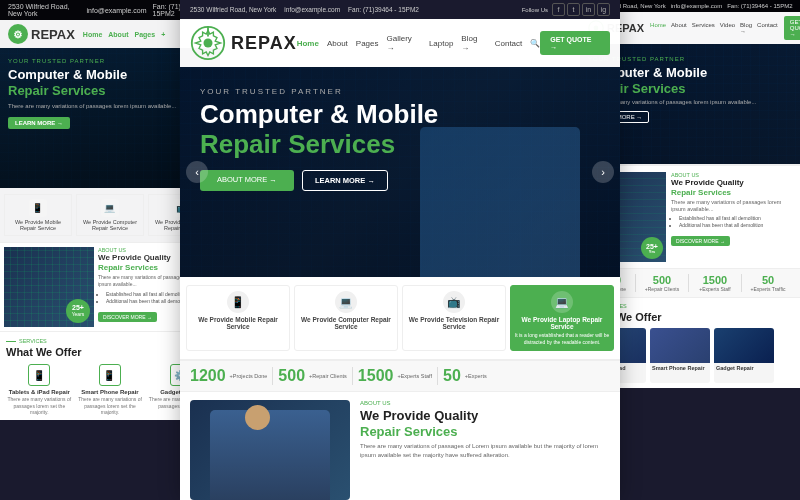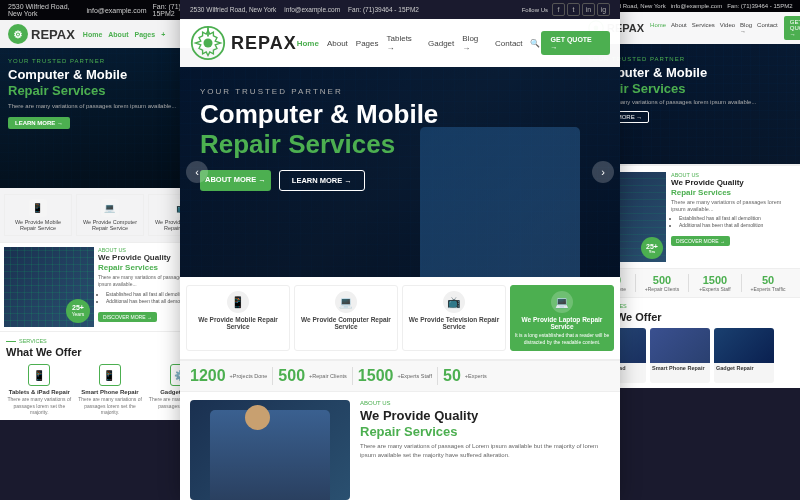--- a/index.html
+++ b/index.html
@@ -225,22 +225,22 @@
     .hero-tag { font-size: 8px; color: #aaa; text-transform: uppercase; letter-spacing: 2px; }
     .center-hero h1 {
       font-size: 26px; font-weight: 900; color: #fff; line-height: 1.15;
       margin-top: 4px;
     }
     .center-hero h1 .green { color: #4caf50; }
     .center-hero p { font-size: 7.5px; color: #bbb; margin-top: 6px; line-height: 1.5; max-width: 280px; }
     .center-hero-btns { display: flex; gap: 8px; margin-top: 10px; }
     .btn-primary {
       background: #4caf50; color: #fff;
-      font-size: 7.5px; padding: 5px 5px;
-      border-radius: 3px; font-weight: bold;
+      font-size: 7.5px; padding: 5px 17px;
+      border-radius: 3px; font-weight: normal;
     }
     .btn-outline {
       background: transparent; color: #fff;
       border: 1.5px solid #fff;
       font-size: 7.5px; padding: 5px 12px;
       border-radius: 3px; font-weight: bold;
     }
 
     
     .hero-arrow {
@@ -587,22 +587,22 @@
             <circle cx="20" cy="20" r="5" fill="#4caf50"></circle>
             <line x1="20" y1="2" x2="20" y2="12" stroke="#4caf50" stroke-width="2" stroke-linecap="round"></line>
           </svg>
         </div>
         <span class="logo-text">REPAX</span>
       </div>
       <div class="center-nav-links">
         <span class="active">Home</span>
         <span>About</span>
         <span>Pages</span>
-        <span>Tablets →</span>
-        <span>Gadget</span>
+        <span>Gallery →</span>
+        <span>Laptop</span>
         <span>Blog →</span>
         <span>Contact</span>
         <span>🔍</span>
       </div>
       <div class="get-quote-btn">GET QUOTE →</div>
     </div>
 
     <div class="center-hero">
       <div class="pcb-hero"></div>
       <div class="center-hero-bg"></div>

